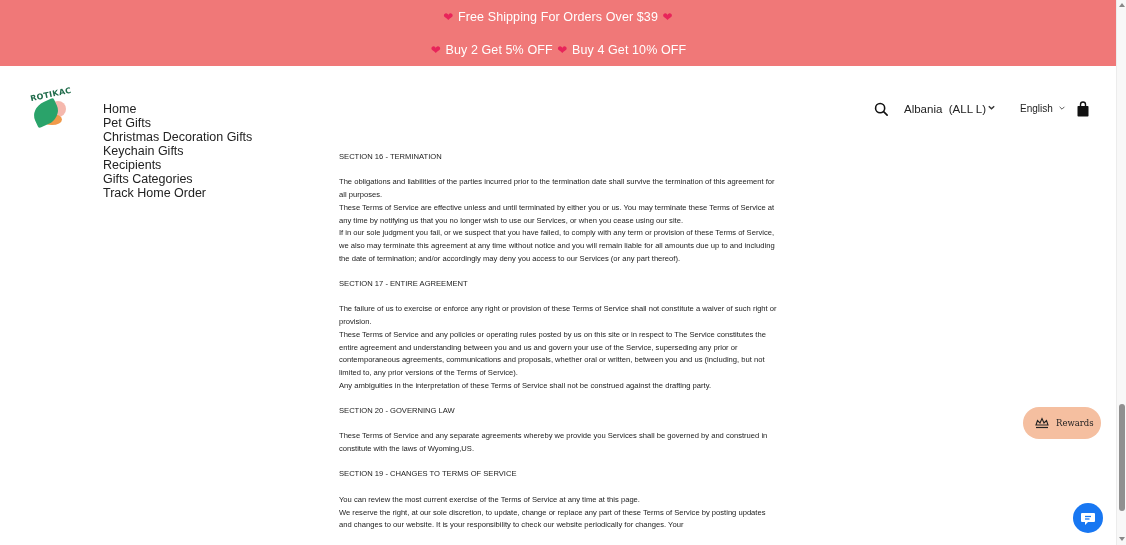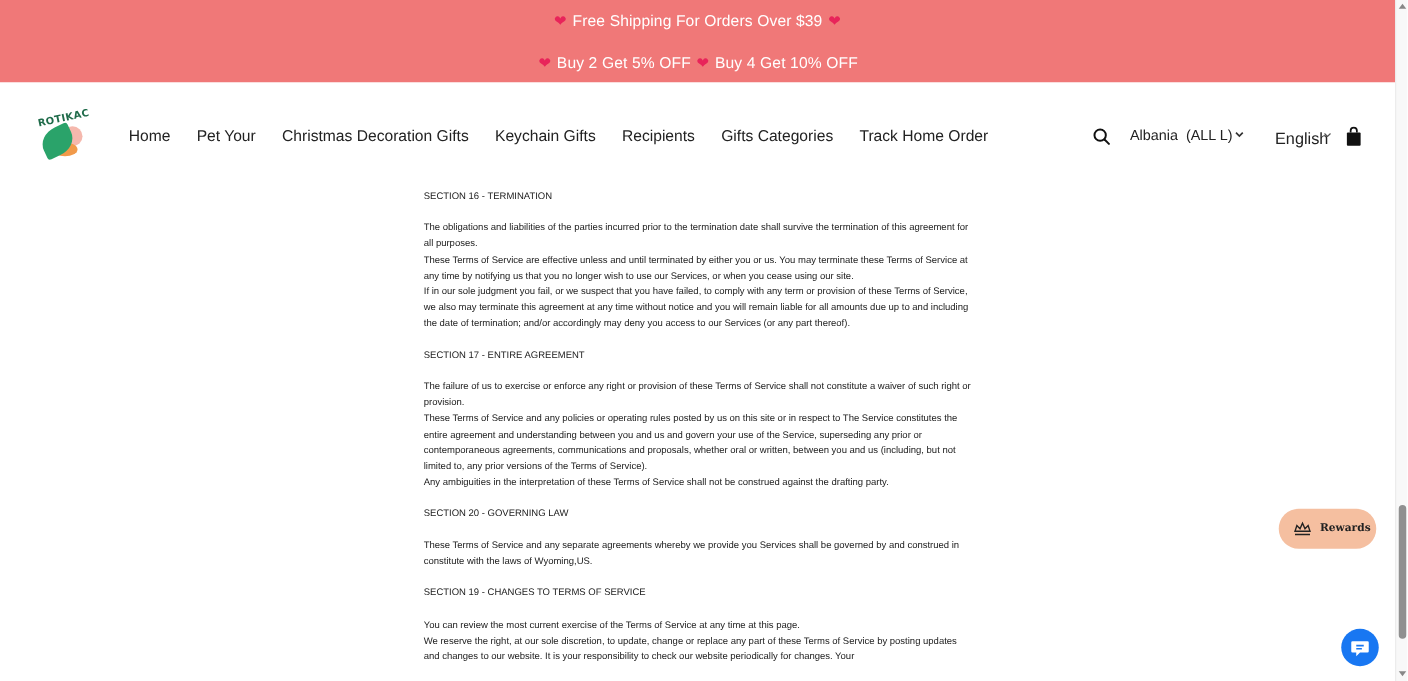--- a/index.html
+++ b/index.html
@@ -16,40 +16,40 @@
     .heart { display: inline-block; color: #e8245a; font-size: 12px; margin: 0 1px; position: relative; top: 0px; }
 
     
     .header { position: absolute; left: 0; top: 66px; width: 1116px; height: 88px; background: #fff; }
     .logo { position: absolute; left: 28px; top: 24px; width: 44px; height: 40px; }
     .logo .word { position: absolute; left: 2px; top: 0; font-size: 8px; font-weight: bold; color: #1f6b4a; transform: rotate(-12deg); letter-spacing: 0.3px; font-family: "DejaVu Sans", sans-serif; }
     .logo .leaf { position: absolute; left: 5px; top: 12px; width: 26px; height: 22px; background: #2aa36a; border-radius: 60% 10% 60% 10%; transform: rotate(-25deg); }
     .logo .peach { position: absolute; left: 22px; top: 11px; width: 16px; height: 16px; background: #f4b0a4; border-radius: 50%; opacity: 0.9; }
     .logo .orange { position: absolute; left: 14px; top: 24px; width: 20px; height: 11px; background: #f19a4a; border-radius: 50%; }
 
-    .nav { position: absolute; left: 103px; top: 36px; display: flex; gap: 0; }
+    .nav { position: absolute; left: 103px; top: 36px; display: flex; gap: 0; flex-direction: column; }
     .nav a { font-size: 12.5px; color: #222; text-decoration: none; margin-right: 21px; white-space: nowrap; }
 
     .hdr-right { position: absolute; top: 34px; left: 874px; height: 20px; }
     .search-icon { position: absolute; left: 0; top: 2px; width: 14px; height: 14px; }
     .currency { position: absolute; left: 30px; top: 3px; font-size: 11.5px; color: #222; white-space: nowrap; }
     .cur-chev { position: absolute; left: 113px; top: 3px; }
-    .lang { position: absolute; left: 146px; top: 3px; font-size: 13px; color: #222; white-space: nowrap; text-align: right; }
+    .lang { position: absolute; left: 146px; top: 3px; font-size: 10px; color: #222; white-space: nowrap; text-align: right; }
     .lang-chev { position: absolute; left: 184px; top: 4px; }
     .bag-icon { position: absolute; left: 202px; top: 1px; width: 14px; height: 16px; }
 
     
     .content { position: absolute; left: 339px; top: 151px; width: 440px; font-size: 7.6px; line-height: 12.7px; color: #222; }
     .content .sec { margin-bottom: 12.7px; }
     .content p { margin-bottom: 12.7px; }
 
     
     .rewards { position: absolute; left: 1023px; top: 407px; width: 78px; height: 32px; background: #f5bfa0; border-radius: 16px; display: flex; align-items: center; padding-left: 12px; }
     .rewards .crown { width: 14px; height: 12px; margin-right: 7px; }
-    .rewards .lbl { font-family: "DejaVu Serif", serif; font-size: 8.5px; font-weight: bold; color: #222; }
+    .rewards .lbl { font-family: "DejaVu Serif", serif; font-size: 8.5px; font-weight: normal; color: #222; }
 
     
     .chat { position: absolute; left: 1073px; top: 503px; width: 30px; height: 30px; background: #1877f2; border-radius: 50%; display: flex; align-items: center; justify-content: center; }
 
     
     .scrollbar { position: absolute; left: 1116px; top: 0; width: 10px; height: 545px; background: #f8f8f8; border-left: 1px solid #ececec; }
     .scroll-up { position: absolute; left: 2px; top: 3px; width: 0; height: 0; border-left: 3px solid transparent; border-right: 3px solid transparent; border-bottom: 4px solid #888; }
     .scroll-down { position: absolute; left: 2px; top: 537px; width: 0; height: 0; border-left: 3px solid transparent; border-right: 3px solid transparent; border-top: 4px solid #888; }
     .scroll-thumb { position: absolute; left: 2px; top: 404px; width: 6px; height: 107px; background: #909090; border-radius: 3px; }
   </style>
@@ -75,21 +75,21 @@
   <div class="header">
     <div class="logo">
       <span class="peach"></span>
       <span class="orange"></span>
       <span class="leaf"></span>
       <span class="word">ROTIKAC</span>
     </div>
 
     <nav class="nav">
       <a>Home</a>
-      <a>Pet Your</a>
+      <a>Pet Gifts</a>
       <a>Christmas Decoration Gifts</a>
       <a>Keychain Gifts</a>
       <a>Recipients</a>
       <a>Gifts Categories</a>
       <a>Track Home Order</a>
     </nav>
 
     <div class="hdr-right">
       <svg class="search-icon" viewBox="0 0 16 16">
         <circle cx="7" cy="7" r="5.2" fill="none" stroke="#111" stroke-width="1.8"></circle>

